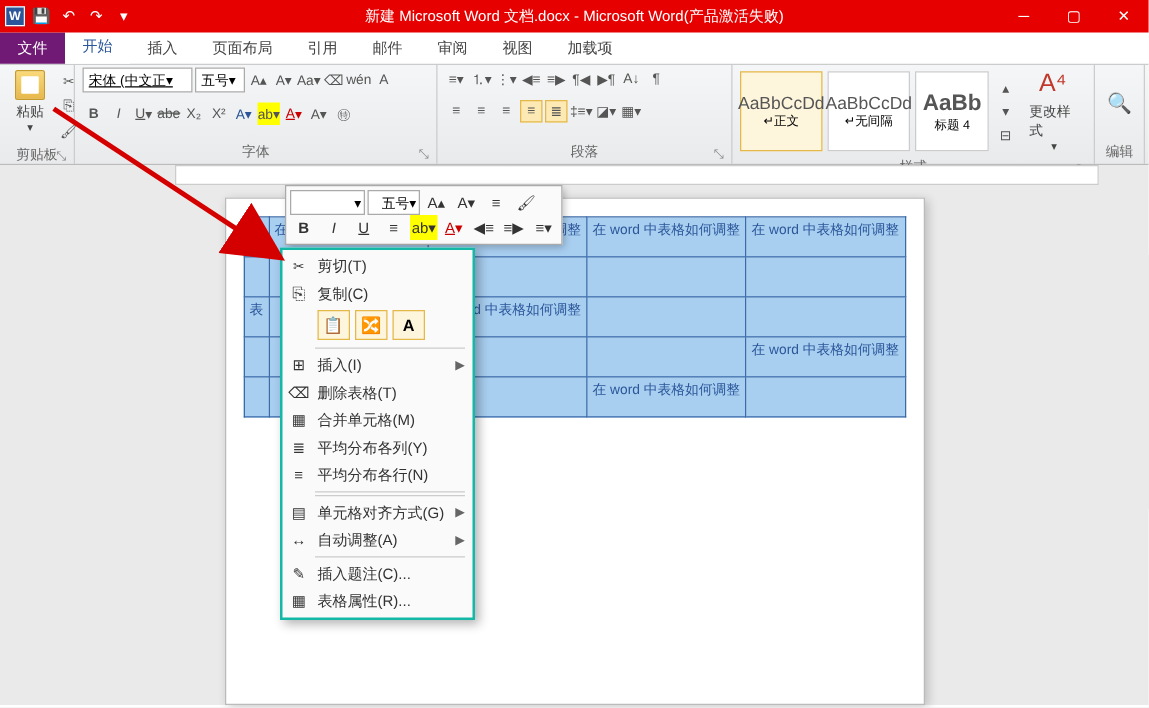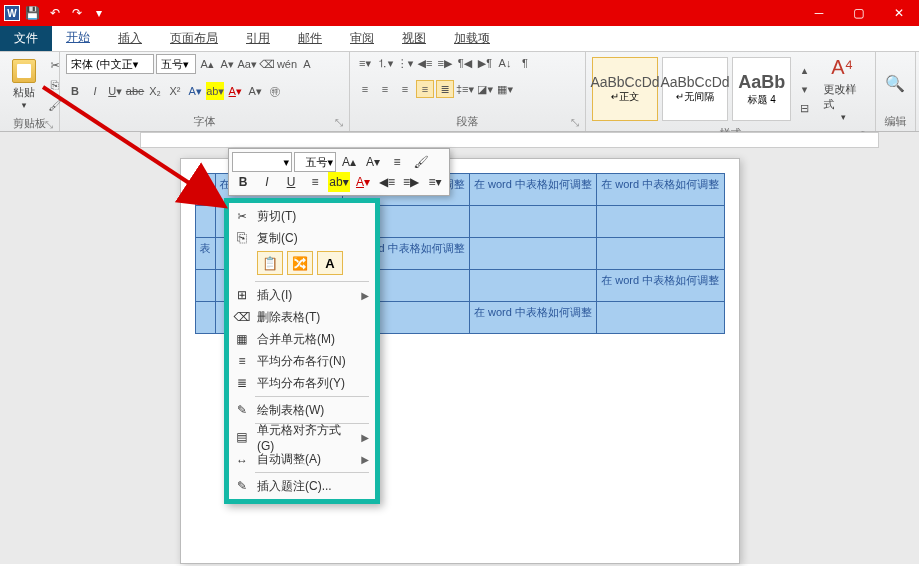--- a/index.html
+++ b/index.html
@@ -9,42 +9,42 @@
 .titlebar { background: #e60000; height: 26px; display: flex; align-items: center; padding: 0 4px; color: #fff; font-size: 12px; position: relative; }
 .titlebar .tb-left { display: flex; align-items: center; gap: 4px; }
 .titlebar .word-icon { width: 16px; height: 16px; background: #2b579a; border: 1px solid #fff; display: flex; align-items: center; justify-content: center; color: #fff; font-size: 10px; font-weight: bold; }
 .titlebar .qat-btn { width: 18px; height: 18px; display: flex; align-items: center; justify-content: center; cursor: pointer; }
 .titlebar .tb-center { position: absolute; left: 50%; transform: translateX(-50%); white-space: nowrap; font-size: 12px; }
 .titlebar .tb-right { position: absolute; right: 0; display: flex; }
 .titlebar .win-btn { width: 40px; height: 26px; display: flex; align-items: center; justify-content: center; cursor: pointer; color: #fff; }
 
 
 .ribbon-tabs { height: 26px; background: #fff; display: flex; align-items: stretch; font-size: 12px; border-bottom: 1px solid #ccc; }
-.ribbon-tabs .file-tab { background: #0c4a6e; color: #fff; padding: 0 14px; display: flex; align-items: center; cursor: pointer; }
-.ribbon-tabs .tab { padding: 0 14px; display: flex; align-items: center; cursor: pointer; color: #444; text-decoration: underline; }
+.ribbon-tabs .file-tab { background: #701a75; color: #fff; padding: 0 14px; display: flex; align-items: center; cursor: pointer; }
+.ribbon-tabs .tab { padding: 0 14px; display: flex; align-items: center; cursor: pointer; color: #444; }
 .ribbon-tabs .tab.active { color: #2b579a; border-bottom: 2px solid #fff; }
 
 
 .ribbon { height: 80px; background: linear-gradient(#f5f6f7, #e9eaeb); border-bottom: 1px solid #bbb; display: flex; }
 .ribbon-group { border-right: 1px solid #ccc; padding: 2px 6px 0; display: flex; flex-direction: column; position: relative; }
 .ribbon-group .group-body { flex: 1; display: flex; gap: 4px; }
 .ribbon-group .group-label { font-size: 11px; color: #666; text-align: center; padding: 2px 0; position: relative; }
 .ribbon-group .group-label .launcher { position: absolute; right: 0; bottom: 2px; font-size: 10px; color: #888; cursor: pointer; }
 
-.big-btn { display: flex; flex-direction: column; align-items: center; justify-content: center; padding: 2px 6px; cursor: pointer; font-size: 11px; color: #444; }
+.big-btn { display: flex; flex-direction: column; align-items: center; justify-content: flex-start; padding: 2px 6px; cursor: pointer; font-size: 11px; color: #444; }
 .big-btn .ico { width: 24px; height: 24px; margin-bottom: 2px; }
 
 .clipboard-ico { background: linear-gradient(#f9d97a, #e8b84a); border: 1px solid #c89a2a; border-radius: 2px; position: relative; }
 .clipboard-ico::after { content: ''; position: absolute; inset: 4px; background: #fff; border-radius: 1px; }
 
 .mini-btn { width: 18px; height: 18px; border: 1px solid transparent; display: flex; align-items: center; justify-content: center; font-size: 11px; cursor: pointer; color: #555; }
 
 .font-row { display: flex; gap: 2px; align-items: center; margin-bottom: 4px; }
 .font-select { height: 20px; border: 1px solid #aaa; background: #fff; font-size: 11px; padding: 0 4px; display: flex; align-items: center; cursor: pointer; }
-.font-name { width: 88px; }
+.font-name { width: 88px; text-decoration: underline; }
 .font-size { width: 40px; }
 
 .style-box { width: 66px; height: 64px; border: 1px solid #e5b84a; display: flex; flex-direction: column; align-items: center; justify-content: center; font-size: 10px; cursor: pointer; background: #fdf5dc; }
 .style-box.plain { background: #fff; border-color: #ccc; }
 .style-box .preview { font-size: 14px; color: #555; }
 .style-box.large .preview { font-size: 18px; font-weight: bold; }
 
 
 .doc-area { background: #eaeaea; height: 432px; position: relative; display: flex; justify-content: center; padding-top: 8px; }
 .ruler-h { position: absolute; top: 0; left: 140px; right: 40px; height: 16px; background: #fff; border: 1px solid #ccc; }
@@ -57,21 +57,21 @@
 .doc-table td .cell-text { display: block; line-height: 1.3; }
 
 
 .mini-toolbar { position: absolute; top: 148px; left: 228px; background: #fafafa; border: 1px solid #aaa; box-shadow: 2px 2px 6px rgba(0,0,0,.25); padding: 3px; z-index: 50; }
 .mini-toolbar .row { display: flex; gap: 2px; align-items: center; }
 .mini-toolbar .mt-btn { width: 22px; height: 20px; font-size: 12px; display: flex; align-items: center; justify-content: center; cursor: pointer; color: #333; }
 .mini-toolbar .mt-sel { height: 20px; width: 60px; border: 1px solid #aaa; background: #fff; font-size: 11px; padding: 0 2px; display: flex; align-items: center; justify-content: flex-end; }
 .mini-toolbar .mt-sel.small { width: 42px; }
 
 
-.context-menu { position: absolute; top: 198px; left: 224px; width: 156px; background: #fafafa; border: 5px solid #14b8a6; box-shadow: 3px 3px 8px rgba(0,0,0,.3); z-index: 60; font-size: 12px; padding: 2px 0; }
+.context-menu { position: absolute; top: 198px; left: 224px; width: 156px; background: #fafafa; border: 2px solid #14b8a6; box-shadow: 3px 3px 8px rgba(0,0,0,.3); z-index: 60; font-size: 12px; padding: 2px 0; }
 .context-menu .cm-item { display: flex; align-items: center; height: 22px; padding: 0 6px 0 4px; gap: 6px; cursor: pointer; color: #333; position: relative; }
 .context-menu .cm-icon { width: 18px; height: 18px; display: flex; align-items: center; justify-content: center; font-size: 12px; }
 .context-menu .cm-label { flex: 1; }
 .context-menu .cm-arrow { font-size: 10px; color: #666; }
 .context-menu .cm-sep { height: 1px; background: #ccc; margin: 2px 6px 2px 26px; }
 .context-menu .paste-opts { display: flex; gap: 4px; padding: 2px 6px 4px 28px; }
 .context-menu .paste-opt { width: 26px; height: 24px; border: 1px solid #e5b84a; background: #fdf5dc; display: flex; align-items: center; justify-content: center; font-size: 13px; cursor: pointer; }
 
 
 .arrow-anno { position: absolute; top: 82px; left: 38px; z-index: 70; pointer-events: none; }
@@ -95,20 +95,23 @@
 </head>
 <body>
 
 <div class="titlebar">
   <div class="tb-left">
     <div class="word-icon">W</div>
     <div class="qat-btn">💾</div>
     <div class="qat-btn">↶</div>
     <div class="qat-btn">↷</div>
     <div class="qat-btn">▾</div>
+  </div>
+  <div class="tb-center">
+    <span>新建 Microsoft Word 文档.docx</span> - <span>Microsoft Word</span><span>(产品激活失败)</span>
   </div>
   <div class="tb-right">
     <div class="win-btn">─</div>
     <div class="win-btn">▢</div>
     <div class="win-btn">✕</div>
   </div>
 </div>
 
 <div class="ribbon-tabs">
   <div class="file-tab">文件</div>
@@ -353,47 +356,47 @@
   </div>
   <div class="cm-item">
     <span class="cm-icon ico-trash"></span>
     <span class="cm-label">删除表格(T)</span>
   </div>
   <div class="cm-item">
     <span class="cm-icon ico-merge"></span>
     <span class="cm-label">合并单元格(M)</span>
   </div>
   <div class="cm-item">
+    <span class="cm-icon ico-cols"></span>
+    <span class="cm-label">平均分布各列(Y)</span>
+  </div>
+  <div class="cm-item">
     <span class="cm-icon ico-rows"></span>
     <span class="cm-label">平均分布各行(N)</span>
   </div>
-  <div class="cm-item">
-    <span class="cm-icon ico-cols"></span>
-    <span class="cm-label">平均分布各列(Y)</span>
-  </div>
   <div class="cm-sep"></div>
-  <div class="cm-item">
-    <span class="cm-icon ico-pencil"></span>
-    <span class="cm-label">绘制表格(W)</span>
-  </div>
   <div class="cm-sep"></div>
   <div class="cm-item">
     <span class="cm-icon ico-align"></span>
     <span class="cm-label">单元格对齐方式(G)</span>
     <span class="cm-arrow">▶</span>
   </div>
   <div class="cm-item">
     <span class="cm-icon ico-auto"></span>
     <span class="cm-label">自动调整(A)</span>
     <span class="cm-arrow">▶</span>
   </div>
   <div class="cm-sep"></div>
   <div class="cm-item">
     <span class="cm-icon ico-note"></span>
     <span class="cm-label">插入题注(C)...</span>
+  </div>
+  <div class="cm-item">
+    <span class="cm-icon ico-props"></span>
+    <span class="cm-label">表格属性(R)...</span>
   </div>
 </div>
 
 <div class="arrow-anno">
   <svg width="200" height="140">
     <defs>
       <marker id="ah" markerWidth="12" markerHeight="12" refX="9" refY="6" orient="auto">
         <path d="M0,0 L12,6 L0,12 Z" fill="#d40000"></path>
       </marker>
     </defs>

